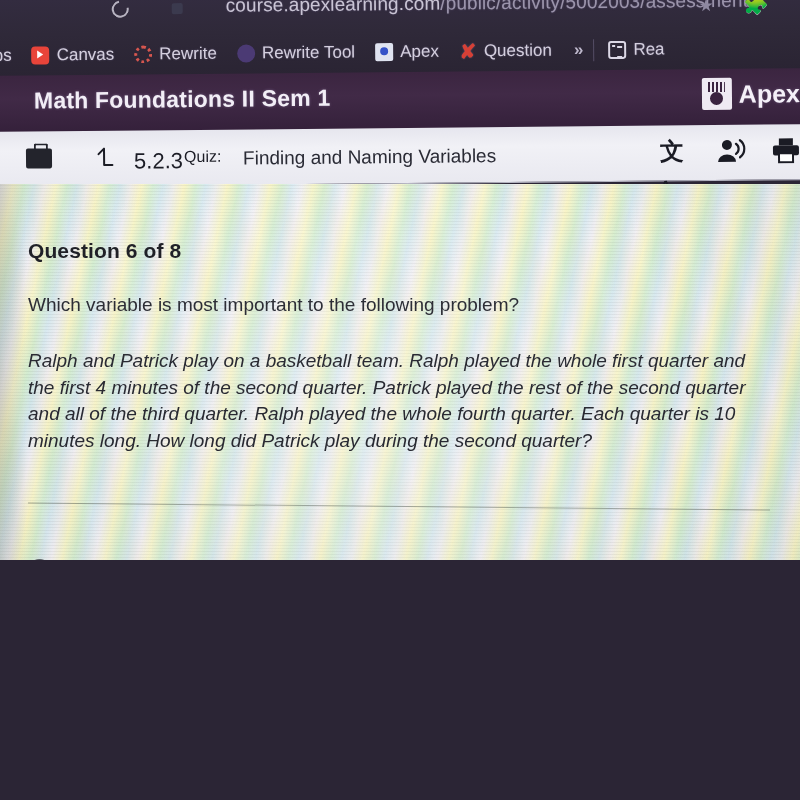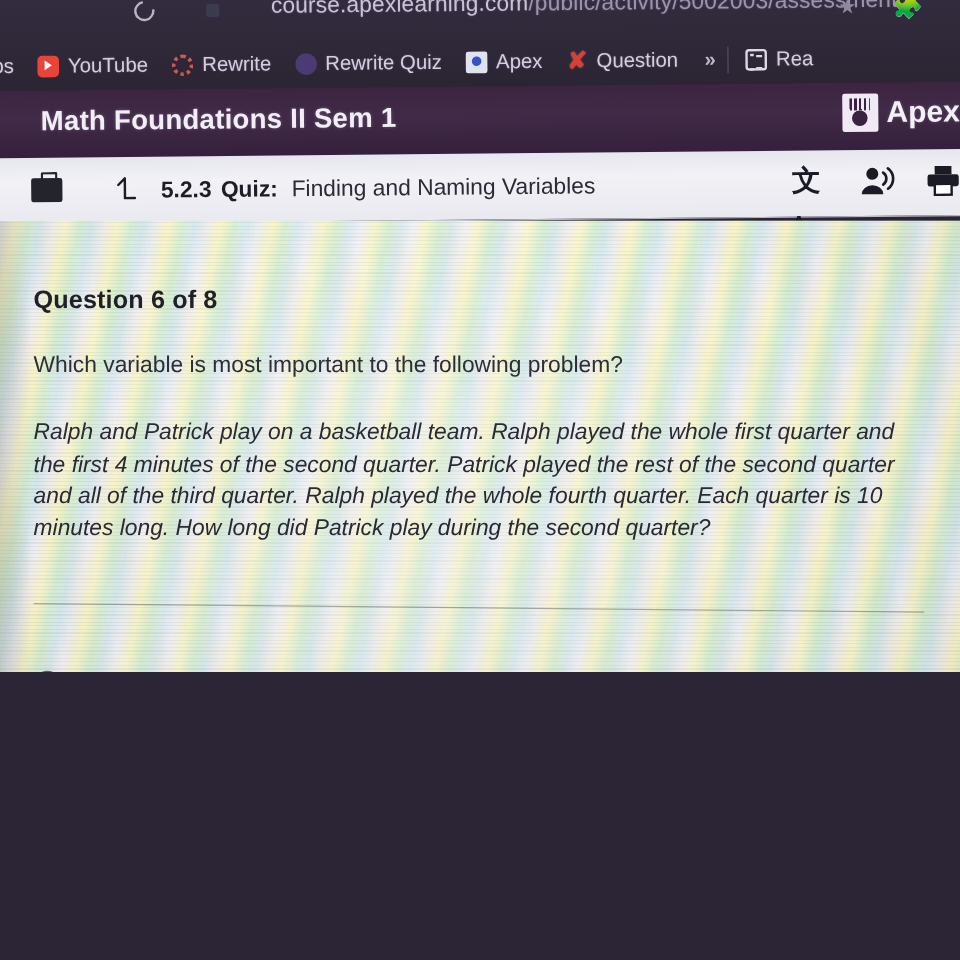--- a/index.html
+++ b/index.html
@@ -181,26 +181,26 @@
     width:10px; height:5px;
     border:2px solid #23242c; border-bottom:none;
     border-radius:2px 2px 0 0;
   }
   .uparrow {
     position: absolute; left: 100px; top: 14px;
     width: 22px; height: 24px;
   }
   .lesson-id {
     position: absolute; left: 140px; top: 18px;
-    font-size: 19px; font-weight: bold; color: #1c1d26;
+    font-size: 22px; font-weight: normal; color: #1c1d26;
     white-space: nowrap;
   }
   .lesson-kind {
     position: absolute; left: 190px; top: 18px;
-    font-size: 19px; font-weight: bold; color: #1c1d26;
+    font-size: 16px; font-weight: normal; color: #1c1d26;
     white-space: nowrap;
   }
   .lesson-name {
     position: absolute; left: 249px; top: 18px;
     font-size: 19px; color: #2a2b35;
     white-space: nowrap;
   }
   .ab-icons {
     position: absolute; right: 8px; top: 13px;
     display: flex; align-items: center; gap: 26px;
@@ -334,29 +334,29 @@
       <div class="star-icon">★</div>
       <div class="ext-icon">🧩</div>
     </div>
 
     <div class="bm-row">
       <div class="bm" style="margin-left:-12px;">
         <span>pps</span>
       </div>
       <div class="bm">
         <span class="ico ico-yt"></span>
-        <span>YouTube</span>
+        <span>Canvas</span>
       </div>
       <div class="bm">
         <span class="ico ico-canvas"></span>
         <span>Rewrite</span>
       </div>
       <div class="bm">
         <span class="ico ico-rewrite"></span>
-        <span>Rewrite Quiz</span>
+        <span>Rewrite Tool</span>
       </div>
       <div class="bm">
         <span class="ico ico-apex"></span>
         <span>Apex</span>
       </div>
       <div class="bm">
         <span class="ico ico-edg">✘</span>
         <span>Question</span>
       </div>
       <span class="chev">»</span>

